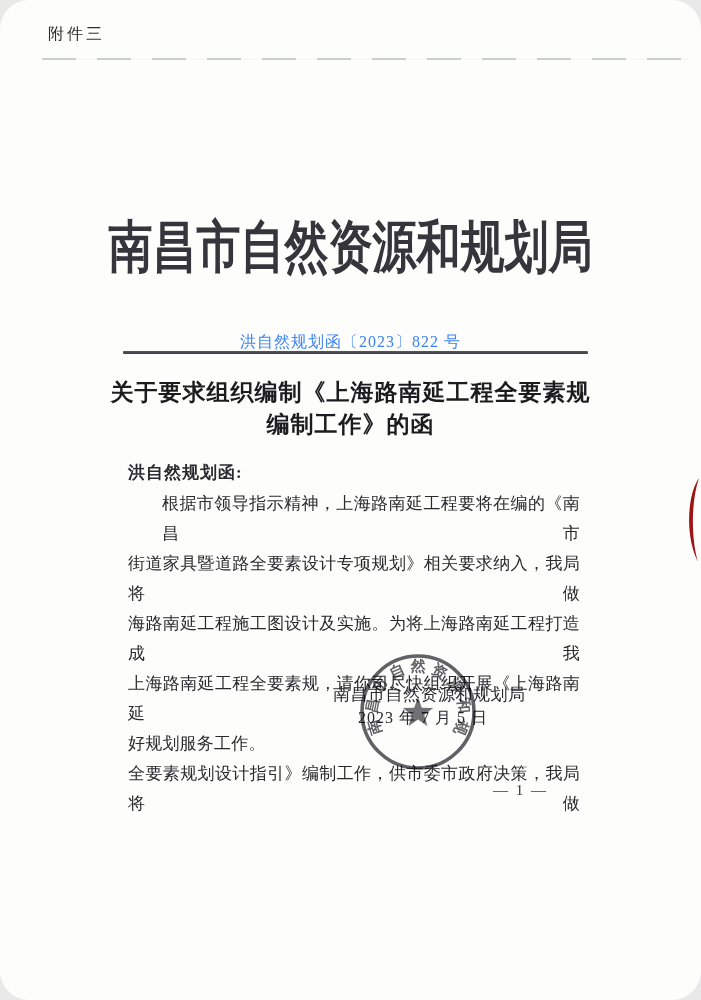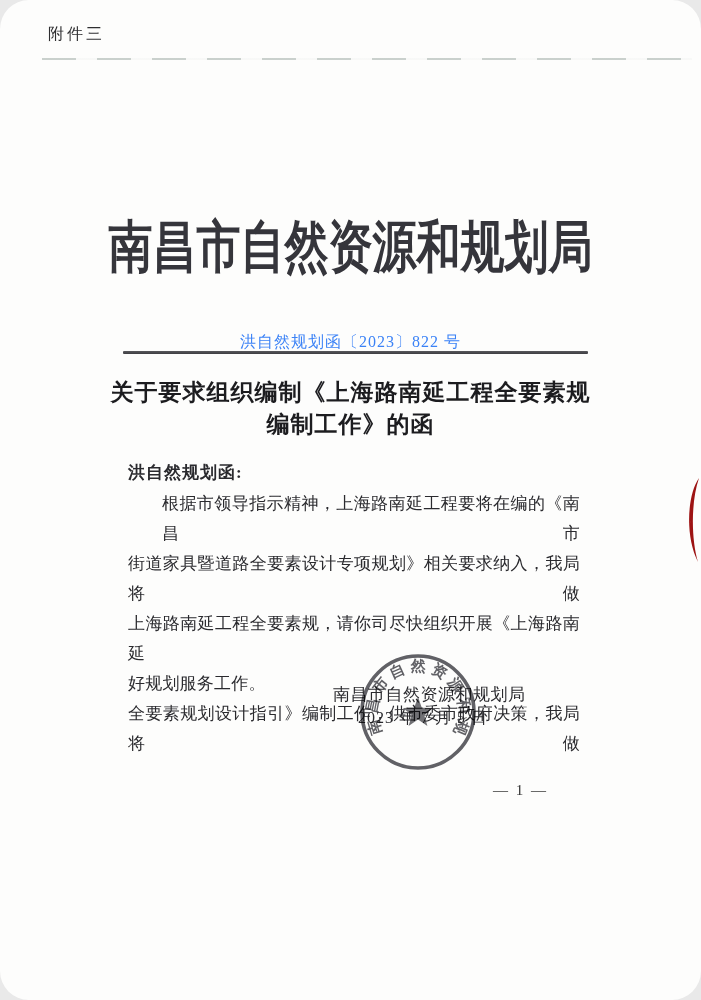--- a/index.html
+++ b/index.html
@@ -94,20 +94,21 @@
   <div class="doc-title">
     <div>关于要求组织编制《上海路南延工程全要素规</div>
     <div>编制工作》的函</div>
   </div>
 
   <div class="salutation">洪自然规划函:</div>
 
   <div class="body-block">
     <div class="body-line first">根据市领导指示精神，上海路南延工程要将在编的《南昌市</div>
     <div class="body-line">街道家具暨道路全要素设计专项规划》相关要求纳入，我局将做</div>
+    <div class="body-line">海路南延工程施工图设计及实施。为将上海路南延工程打造成我</div>
     <div class="body-line">上海路南延工程全要素规，请你司尽快组织开展《上海路南延</div>
     <div class="body-line last">好规划服务工作。</div>
     <div class="body-line">全要素规划设计指引》编制工作，供市委市政府决策，我局将做</div>
   </div>
 
   <div class="signature">南昌市自然资源和规划局</div>
 
   <div class="sign-date">2023 年 7 月 5 日</div>
 
   <svg class="seal-svg" viewBox="0 0 126 126">

